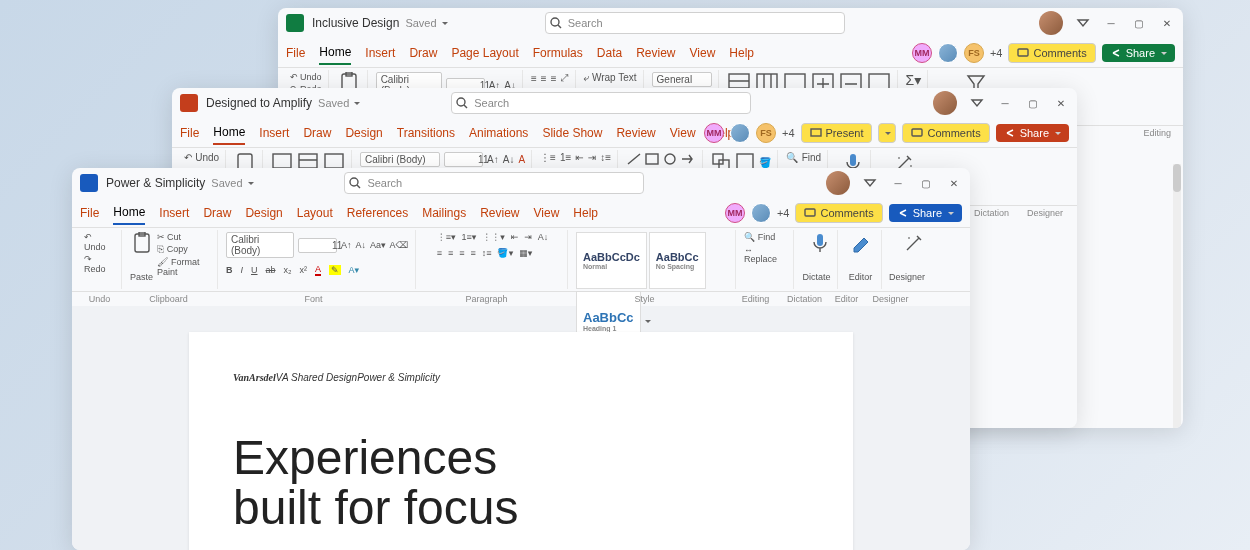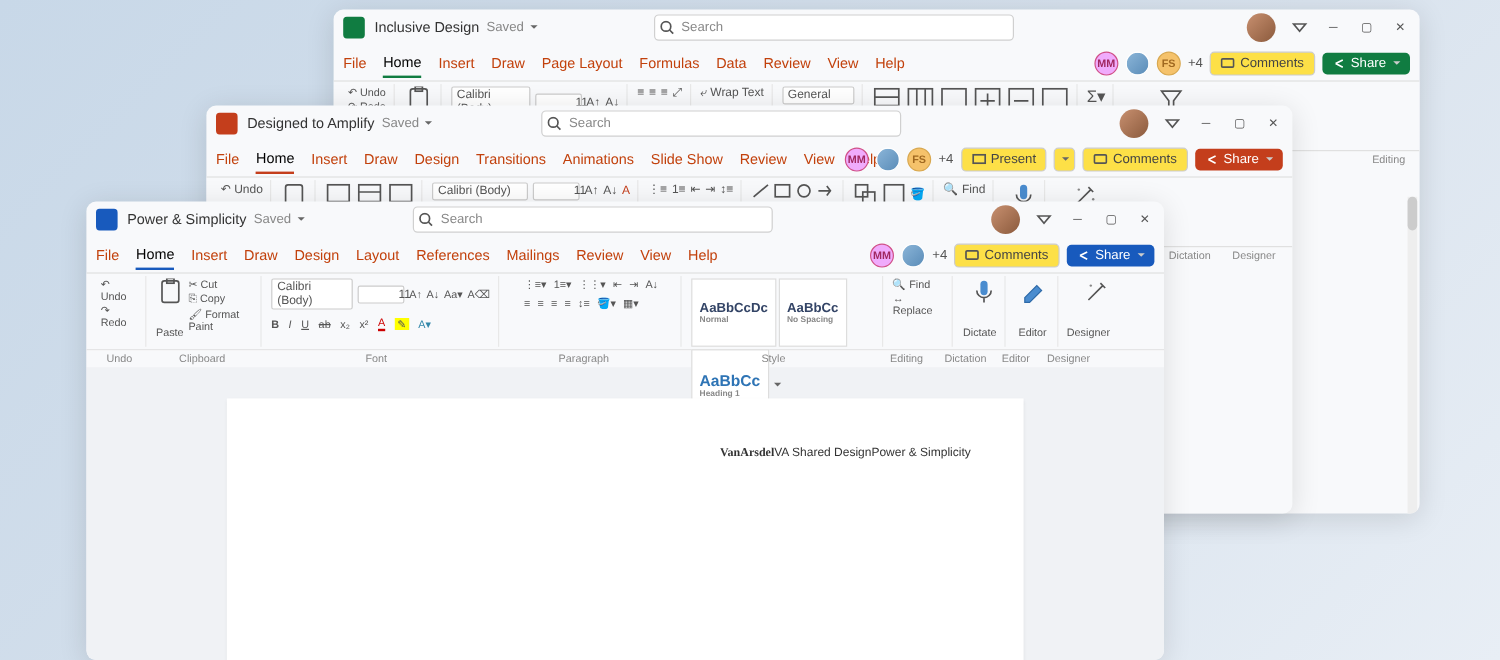--- a/index.html
+++ b/index.html
@@ -53,21 +53,21 @@
 .rb-large svg, .rb-large .big-ico { width: 22px; height: 22px; }
 .font-sel { border: 1px solid #ccc; background: #fff; font-size: 10px; padding: 1px 4px; border-radius: 2px; }
 .fsize { width: 24px; padding-left: 33px; }
 
 .word .ribbon { height: 64px; }
 .ribbon-labels { display: flex; font-size: 9px; color: #888; padding: 2px 6px; background: #f8f9fb; }
 .ribbon-labels span { text-align: center; border-right: 1px solid transparent; }
 
 .doc-area { background: #f0f2f5; height: 260px; padding-top: 26px; display: flex; justify-content: center; }
 .page { background: #fff; width: 664px; padding: 40px 44px; box-shadow: 0 1px 3px rgba(0,0,0,0.1); }
-.page-header { display: flex; justify-content: flex-end; font-size: 10px; color: #333; margin-bottom: 50px; }
+.page-header { display: flex; justify-content: flex-start; font-size: 10px; color: #333; margin-bottom: 50px; font-style: italic; }
 .page-header .b { font-weight: 700; font-family: Georgia, serif; }
 .page h1 { font-family: Georgia, 'Times New Roman', serif; font-weight: 400; font-size: 48px; line-height: 1.05; color: #222; }
 .excel-scrollbar { position: absolute; top: 156px; right: 2px; width: 8px; height: 316px; background: #eee; }
 .excel-scrollbar .thumb { position: absolute; top: 0; width: 100%; height: 28px; background: #ccc; border-radius: 4px; }
 
 .chev::after { content: ''; display: inline-block; border: 3px solid transparent; border-top-color: #666; margin-left: 2px; transform: translateY(1px); }
 
 svg { display: block; }
 .ico-line { stroke: #555; stroke-width: 1.4; fill: none; }
 
@@ -591,15 +591,19 @@
     <span style="width:46px">Designer</span>
   </div>
 
   <div class="doc-area">
     <div class="page">
       <div class="page-header">
         <span class="b">VanArsdel</span>
         <span>VA Shared Design</span>
         <span>Power &amp; Simplicity</span>
       </div>
+      <h1>
+        <span>Experiences</span><br>
+        <span>built for focus</span>
+      </h1>
     </div>
   </div>
 </div>
 
 </body></html>

